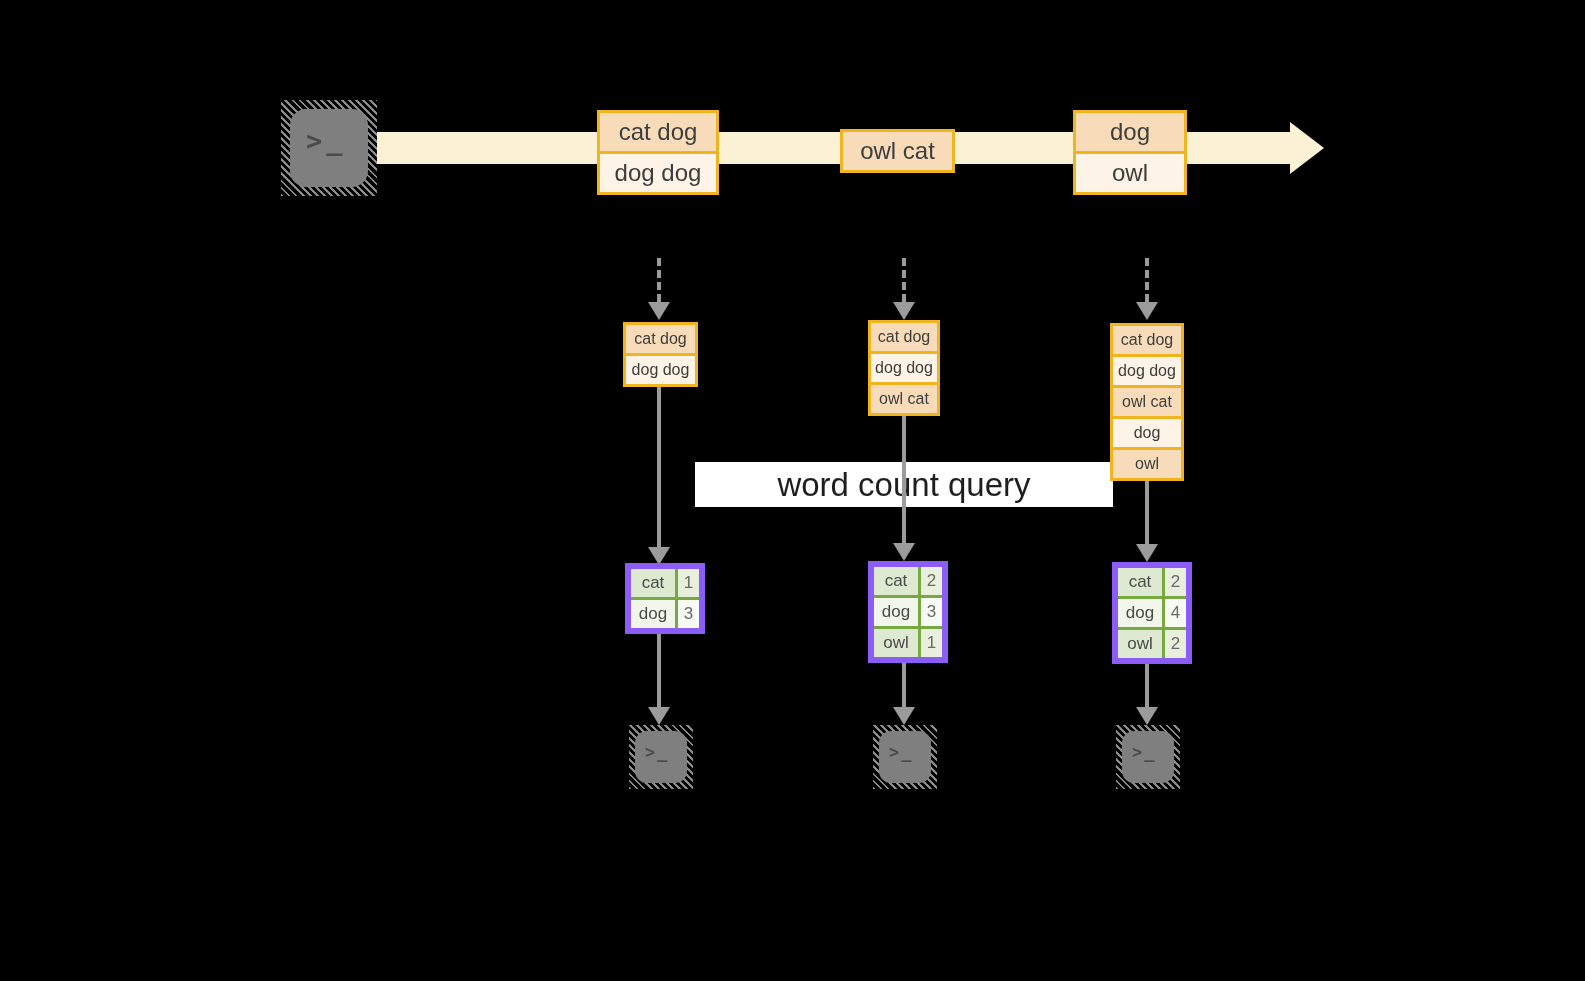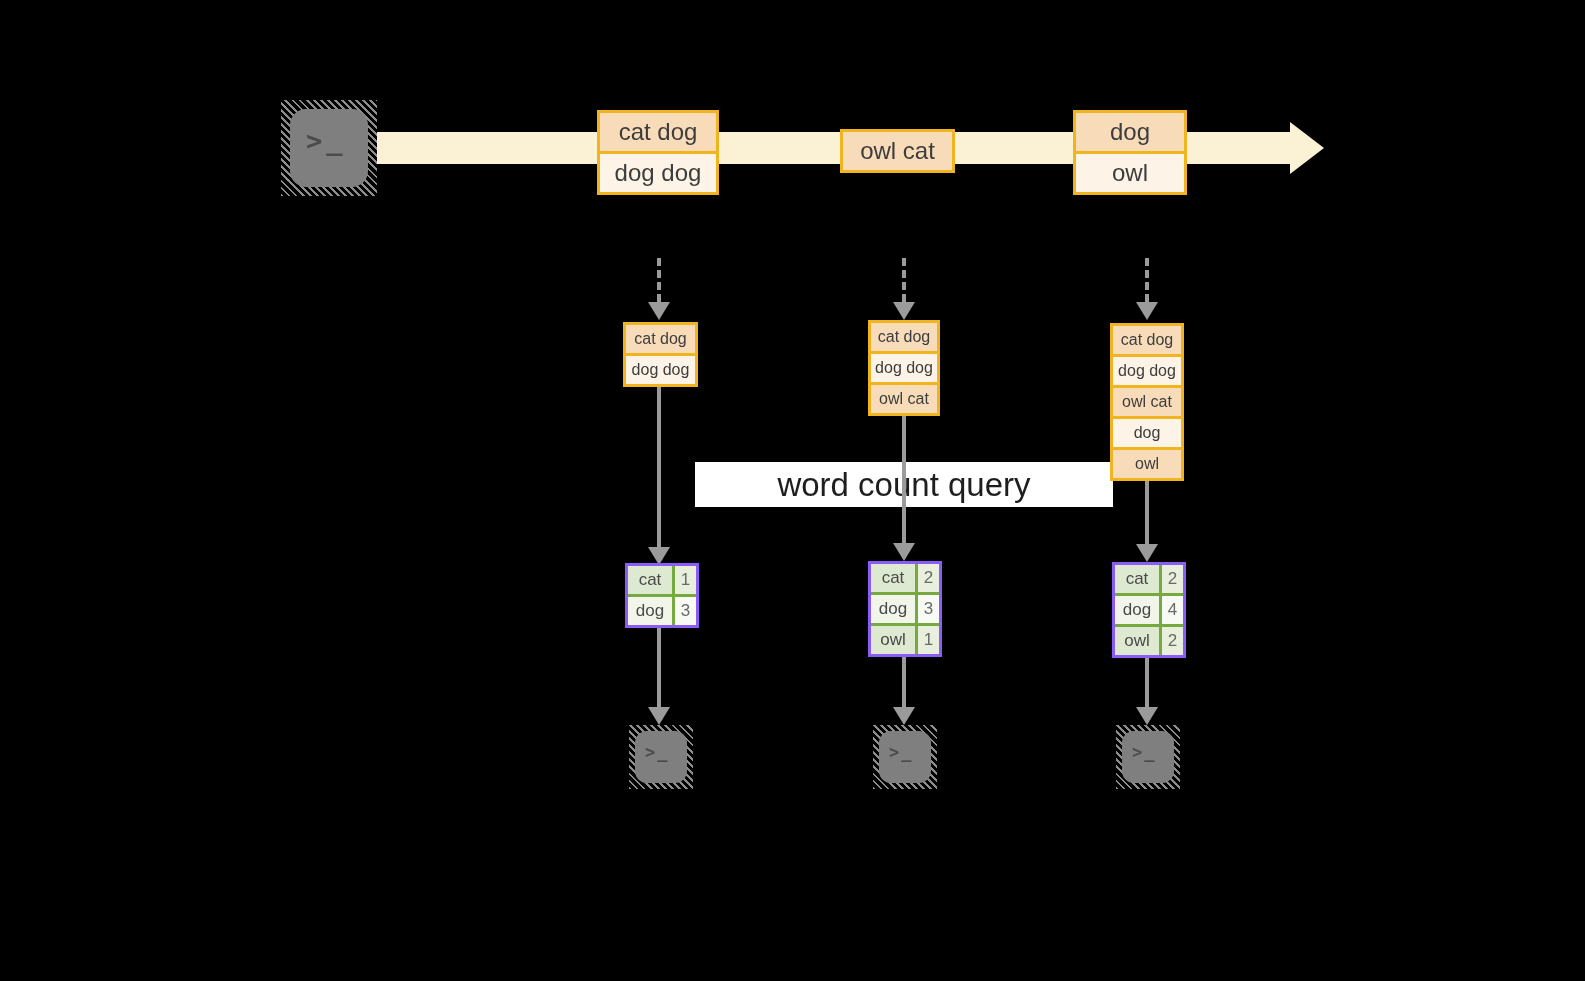--- a/index.html
+++ b/index.html
@@ -40,21 +40,21 @@
   .mini.m3{left:1110px;top:323px;width:68px;}
 
   
   .vline{position:absolute;width:4px;background:#9b9b9b;z-index:2;}
 
   
   .query-band{position:absolute;left:695px;top:462px;width:418px;height:45px;background:#ffffff;z-index:1;
               display:flex;align-items:center;justify-content:center;font-size:33px;color:#1e1e1e;}
 
   
-  .wc-table{position:absolute;border:3px solid #8b5cf6;z-index:3;}
+  .wc-table{position:absolute;border:6px solid #8b5cf6;z-index:3;}
   .wc-row{display:flex;border-top:3px solid #76a93f;}
   .wc-row:first-child{border-top:none;}
   .wc-word{width:44px;height:28px;line-height:28px;text-align:center;font-size:17px;color:#4a4a4a;
            border-right:3px solid #76a93f;}
   .wc-count{width:21px;height:28px;line-height:28px;text-align:center;font-size:17px;color:#6a6a6a;}
   .wc-row:nth-child(odd) .wc-word{background:#dde9d0;}
   .wc-row:nth-child(odd) .wc-count{background:#e8efdc;}
   .wc-row:nth-child(even) .wc-word{background:#f1f5ea;}
   .wc-row:nth-child(even) .wc-count{background:#f8faf4;}
   .wc-table.t1{left:625px;top:563px;}

